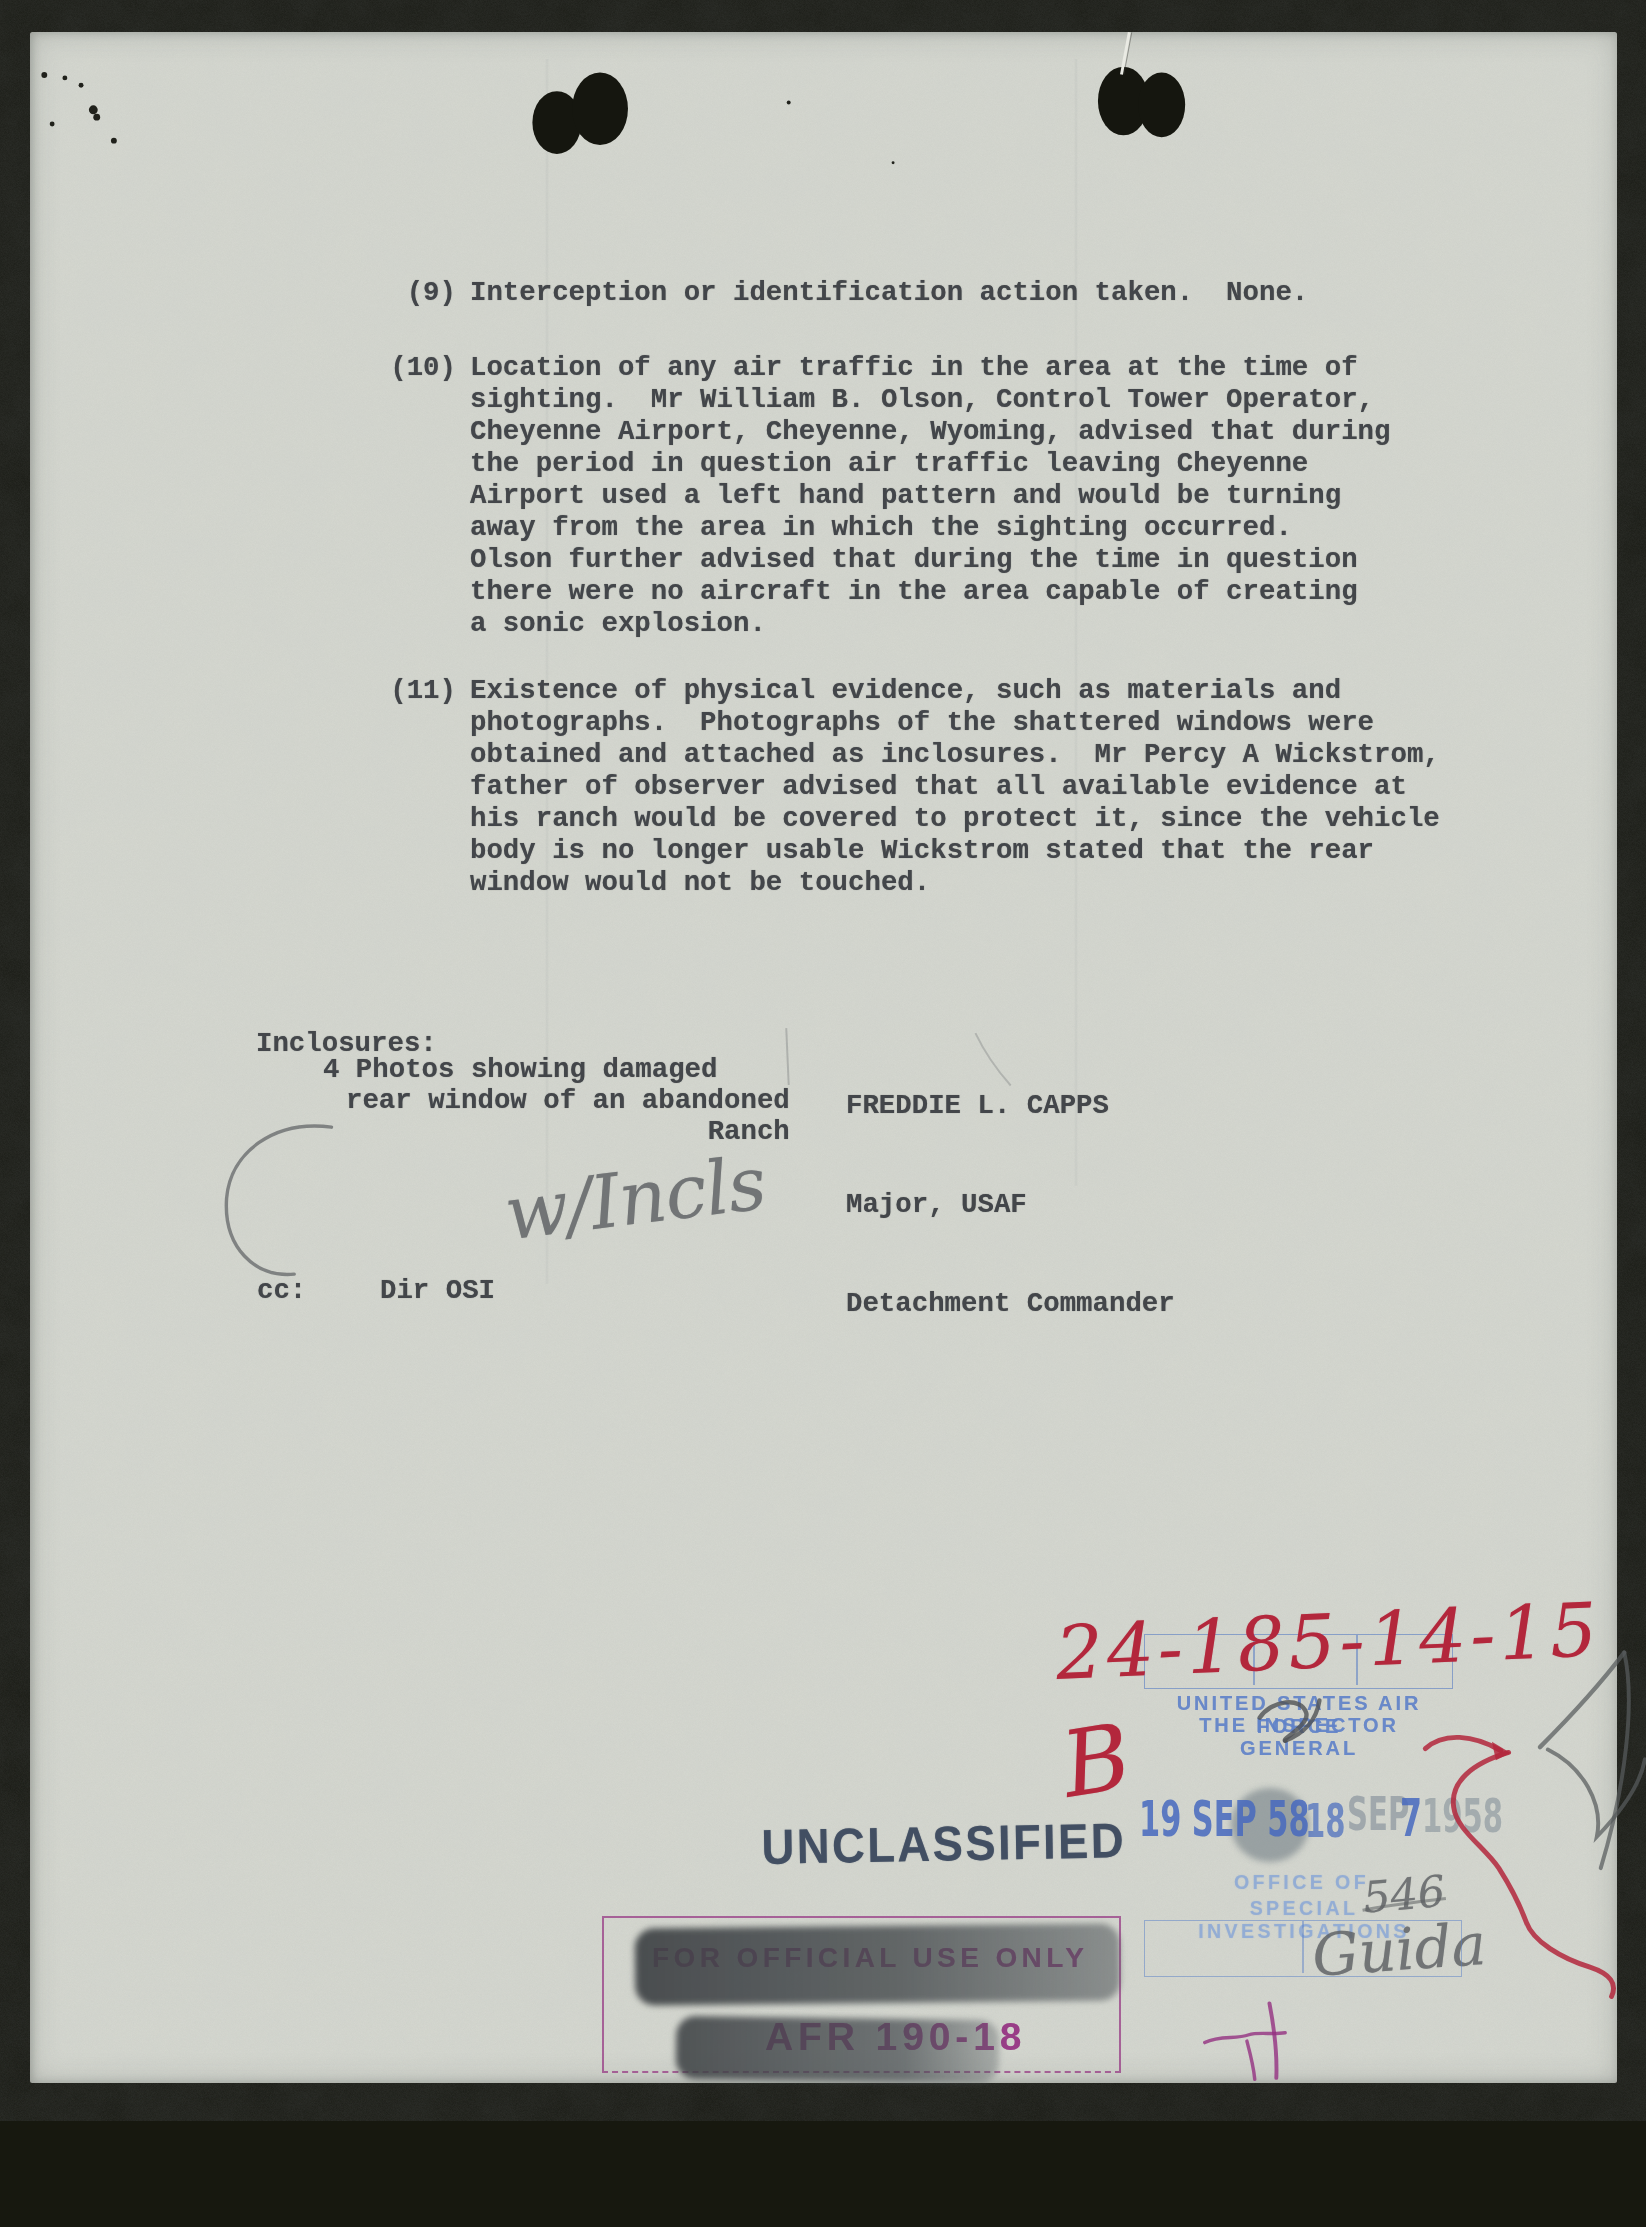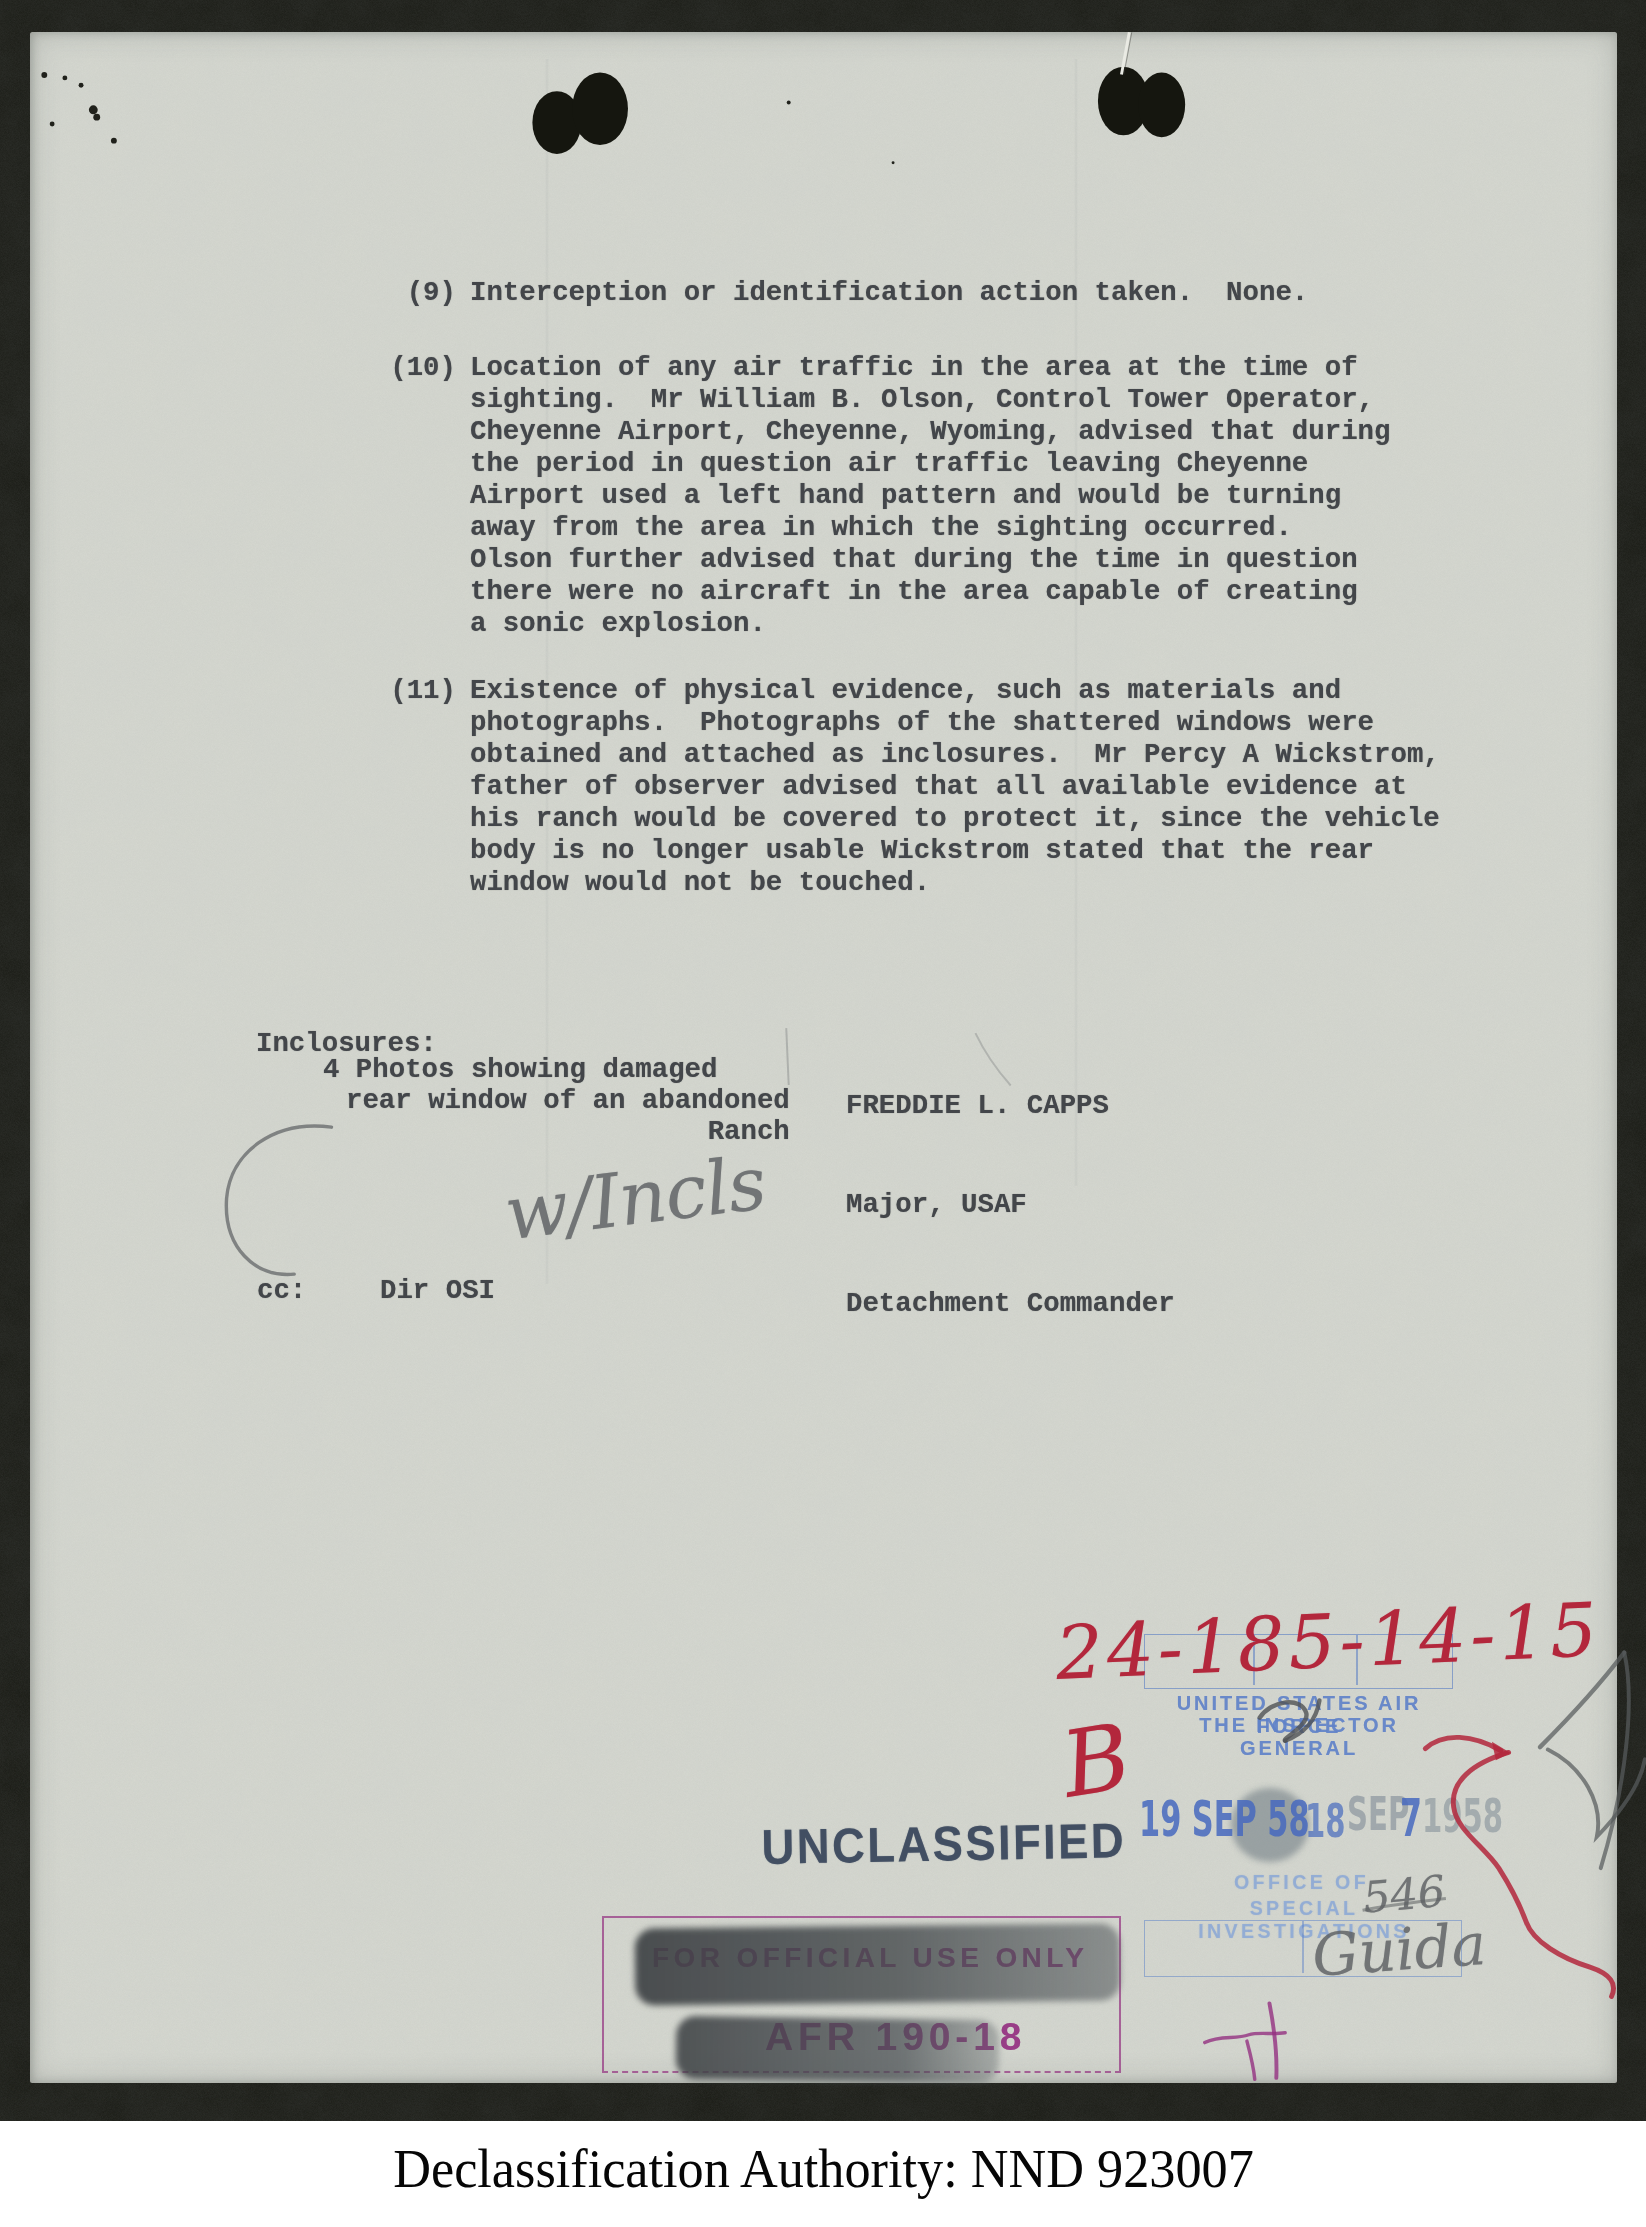--- a/index.html
+++ b/index.html
@@ -184,18 +184,15 @@
 
     <path d="M2780 3898 C2840 3886 2900 3880 2950 3874" stroke="rgba(93,96,99,.55)" stroke-width="6" fill="none"></path>
 
     <g stroke="rgba(148,49,129,.8)" fill="none" stroke-linecap="round">
       <path d="M2458 4168 C2490 4152 2520 4162 2548 4152 C2566 4146 2596 4152 2622 4148" stroke-width="7"></path>
       <path d="M2590 4088 C2600 4140 2606 4190 2604 4240" stroke-width="8"></path>
       <path d="M2544 4165 C2552 4195 2558 4220 2560 4243" stroke-width="7"></path>
     </g>
   </svg>
 
-  <div class="abs white-strip">
-    <div class="abs footer-caption">Declassification Authority: NND 923007</div>
-  </div>
 
 </div>
 
 
 </body></html>

